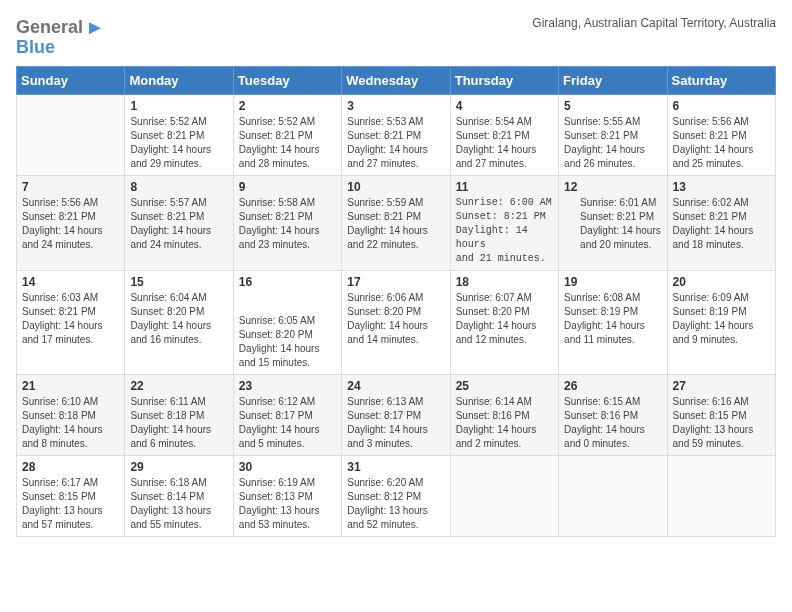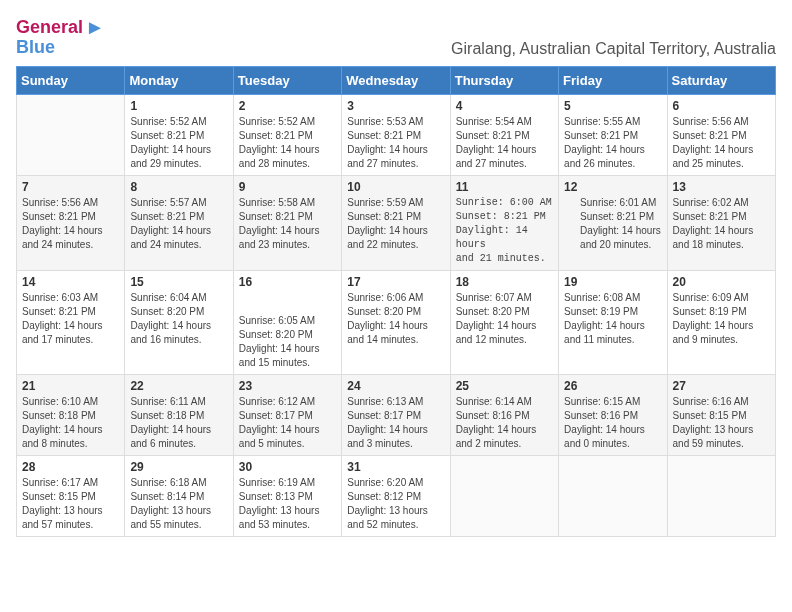--- a/index.html
+++ b/index.html
@@ -27,23 +27,22 @@
     }
     .title-section {
       text-align: right;
     }
     .month-title {
       font-size: 36px;
       font-weight: normal;
       color: #333;
     }
     .location-title {
-      font-size: 16px;
+      font-size: 12px;
       color: #555;
-      margin-top: 24px;
     }
     table {
       width: 100%;
       border-collapse: collapse;
     }
     thead th {
       background-color: #3a7abf;
       color: #fff;
       font-size: 13px;
       font-weight: bold;
@@ -78,21 +77,21 @@
     .empty-cell {
       background: #fafafa;
     }
   </style>
 </head>
 <body>
 
 <div class="header-section">
   <div class="logo">
     <div class="logo-row">
-      <span style="font-size:18px;font-weight:bold;color:#be185d;">General</span>
+      <span style="font-size:18px;font-weight:bold;color:#737373;">General</span>
       <span style="color:#4a90d9;font-size:20px;margin-left:2px;">►</span>
     </div>
     <span style="color:#4a90d9;font-size:18px;font-weight:bold;margin-top:-2px;">Blue</span>
   </div>
   <div class="title-section">
     <div class="location-title">Giralang, Australian Capital Territory, Australia</div>
   </div>
 </div>
 
 <table>

